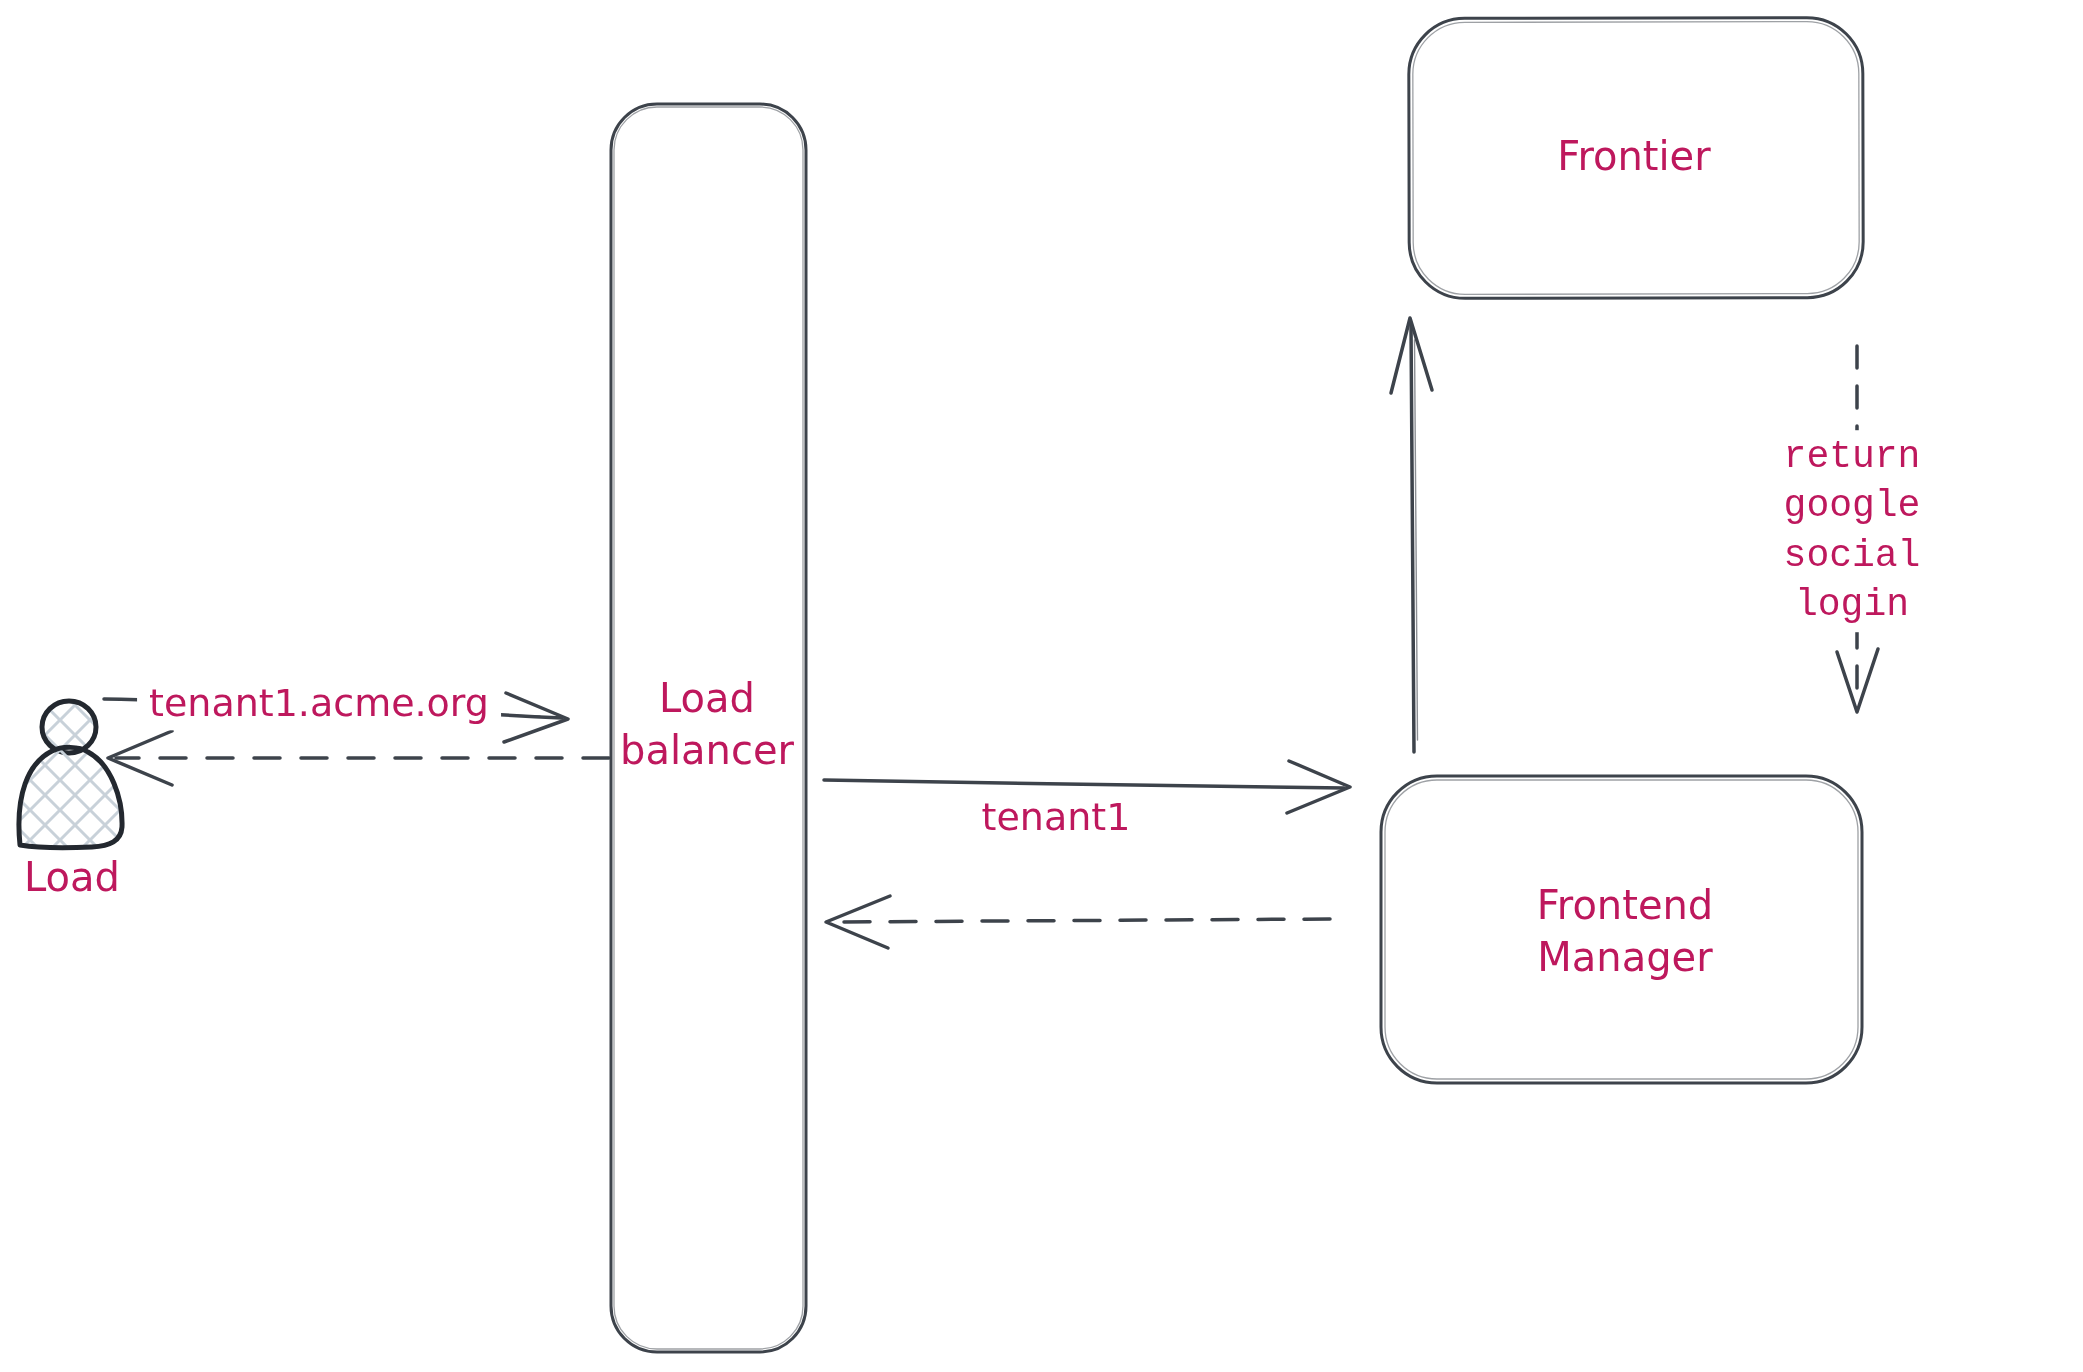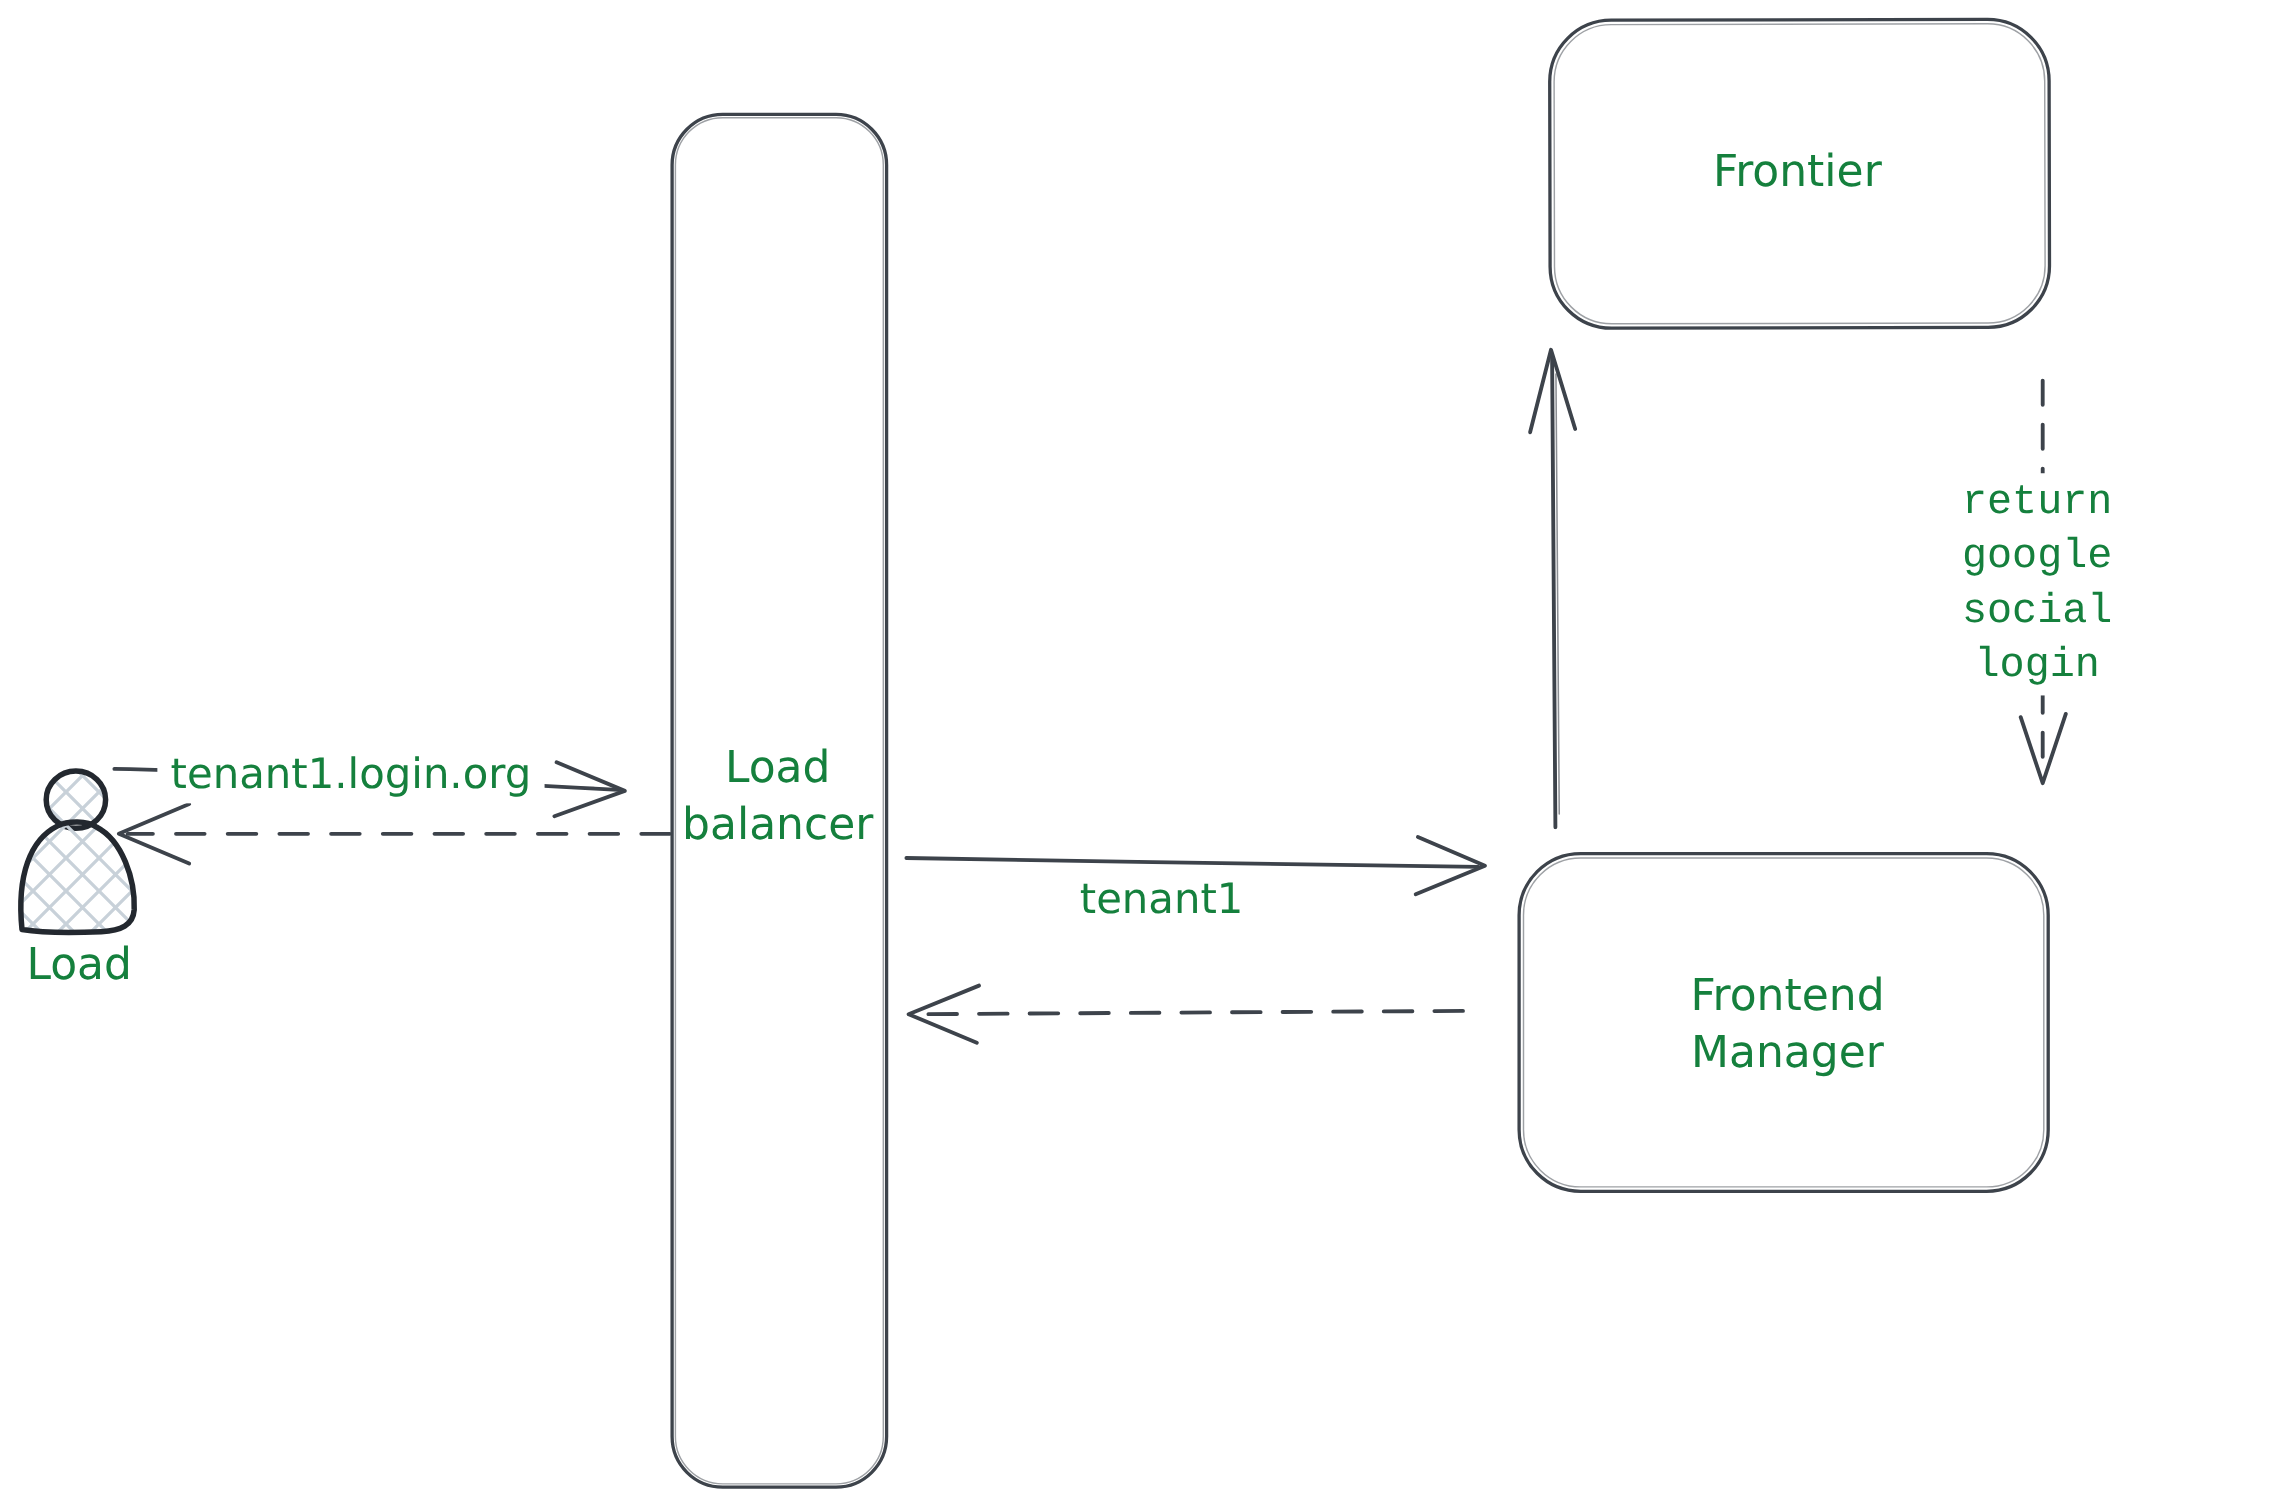--- a/index.html
+++ b/index.html
@@ -17,21 +17,21 @@
     left: 0; top: 0;
     width: 2083px; height: 1372px;
   }
   .lbl {
     position: absolute;
     transform: translate(-50%, -50%);
     font-size: 38px;
     line-height: 1.3;
     text-align: center;
     white-space: pre-line;
-    color: #15803d;
+    color: #be185d;
   }
   .node-lbl { font-size: 40px; }
   .on-line { background: #ffffff; padding: 2px 12px; }
 </style>
 </head>
 <body>
 
 <div class="canvas">
 
   <svg class="layer" viewBox="0 0 2083 1372">
@@ -105,21 +105,21 @@
   <div class="lbl node-lbl" style="left:72px; top:877px;">Load</div>
 
   <div class="lbl node-lbl" style="left:707px; top:724px;">Load
 balancer</div>
 
   <div class="lbl node-lbl" style="left:1634px; top:156px;">Frontier</div>
 
   <div class="lbl node-lbl" style="left:1625px; top:931px;">Frontend
 Manager</div>
 
-  <div class="lbl on-line" style="left:319px; top:704px;">tenant1.login.org</div>
+  <div class="lbl on-line" style="left:319px; top:704px;">tenant1.acme.org</div>
 
   <div class="lbl on-line" style="left:1056px; top:818px;">tenant1</div>
 
 
 
   <div class="lbl on-line" style="left:1852px; top:531px;font-family:Liberation Mono, monospace;">return google social
 login</div>
 
 </div>
 

